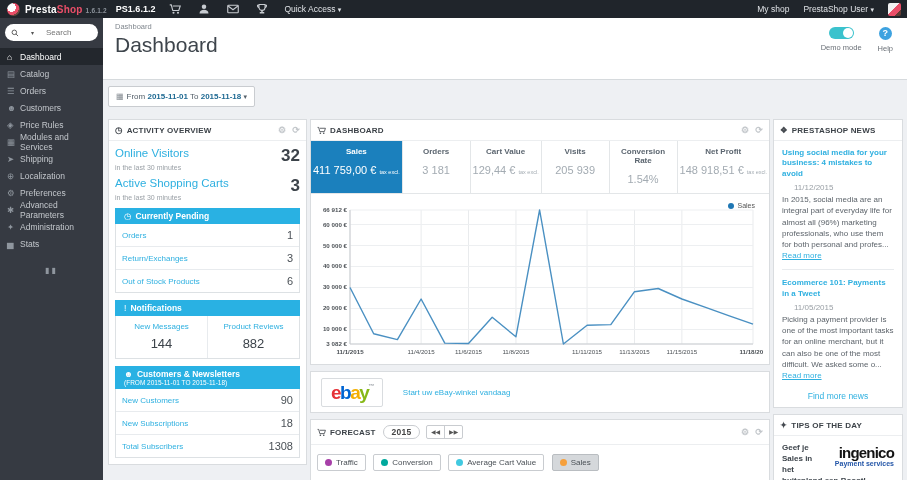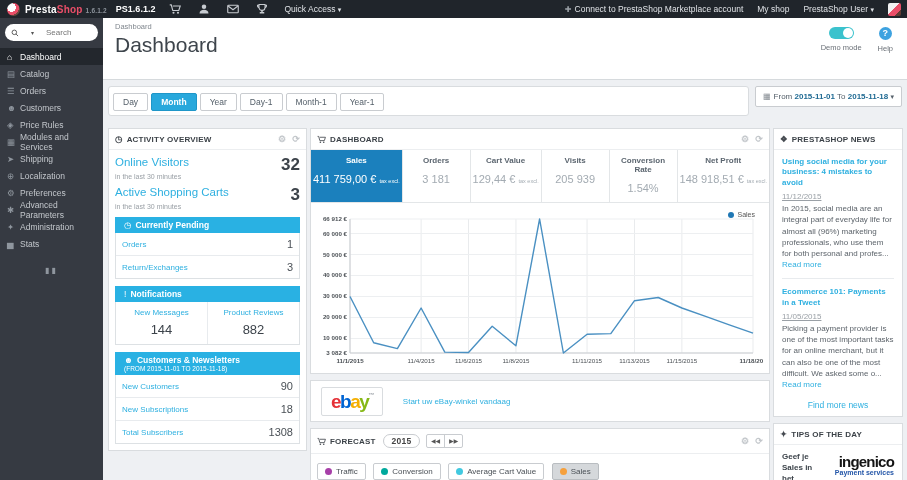--- a/index.html
+++ b/index.html
@@ -108,23 +108,23 @@
   .nav-btns { display:flex; margin-left:6px; border:1px solid #c9ccd0; border-radius:2px; }
   .nav-btn { font-size:5.5px; color:#555; padding:3px 4px; cursor:pointer; }
   .nav-btn + .nav-btn { border-left:1px solid #c9ccd0; }
   .fc-body { padding:7px 6px 12px; }
   .chip { display:inline-flex; align-items:center; border:1px solid #c9ccd0; border-radius:2px; background:#fff; padding:3px 7px; margin-right:3px; font-size:8px; color:#4a5056; cursor:pointer; }
   .chip .dot { width:7px; height:7px; border-radius:50%; margin-right:4px; }
   .chip.selected { background:#d5d8db; border-color:#b9bdc1; }
   
   .news-body { padding:7px 8px 0; }
   .news-title { color:#2fb0e0; font-size:8px; font-weight:bold; line-height:1.3; cursor:pointer; }
-  .news-date { font-size:8px; color:#9aa0a6; margin:4px 0 2px;text-decoration:underline; }
+  .news-date { font-size:8px; color:#9aa0a6; margin:4px 12px 2px; }
   .news-excerpt { font-size:8px; color:#5d646b; line-height:1.4; }
-  .read-more { color:#2fb0e0; cursor:pointer; }
+  .read-more { color:#2fb0e0; cursor:pointer;text-decoration:underline; }
   .news-div { border-top:1px solid #e8ebee; margin:8px 0; }
   .news-foot { text-align:center; color:#2fb0e0; font-size:8.5px; margin:10px 0 6px; cursor:pointer; }
   .tips-body { padding:7px 8px 8px; font-size:8px; }
   .ingenico { float:right; width:74px; text-align:right; margin:2px 0 2px 4px; }
   .ing-main { font-size:15px; font-weight:bold; color:#141414; letter-spacing:-.8px; line-height:1; }
   .ing-sub { font-size:7px; font-weight:bold; color:#2456a8; line-height:1.1; }
   .tips-heading { font-weight:bold; color:#3c434a; line-height:1.35; }
 </style>
 </head>
 <body>
@@ -155,21 +155,20 @@
       </span>
     <span class="tb-ic">
         <svg viewBox="0 0 16 16">
           <path d="M4 2h8v4a4 4 0 0 1-8 0zM4 3H2a2.5 2.5 0 0 0 2.5 3M12 3h2a2.5 2.5 0 0 1-2.5 3" fill="none" stroke="currentColor" stroke-width="1.4"></path>
           <path d="M7 9h2v3h2v2H5v-2h2z" fill="currentColor"></path>
         </svg>
       </span>
   </div>
   <div class="quick-access"><span>Quick Access</span> <span class="caret">▾</span></div>
   <div class="tb-right">
-    <div class="tb-link"><span class="mk-ic">✚</span><span>Connect to PrestaShop Marketplace account</span></div>
     <div class="tb-link">My shop</div>
     <div class="tb-link"><span>PrestaShop User</span> <span class="caret">▾</span></div>
     <div class="avatar"></div>
   </div>
 </div>
 
 <div class="sidebar">
   <div class="searchbox">
     <svg viewBox="0 0 12 12">
         <circle cx="5" cy="5" r="3.4" fill="none" stroke="#555" stroke-width="1.4"></circle>
@@ -241,23 +240,20 @@
         <div class="ctrl-label">Demo mode</div>
       </div>
       <div>
         <div class="help-circle">?</div>
         <div class="ctrl-label">Help</div>
       </div>
     </div>
   </div>
 
   <div class="toolbar-row">
-    <div class="range-panel">
-      <span class="range-btn">Day</span><span class="range-btn active">Month</span><span class="range-btn">Year</span><span class="range-btn">Day-1</span><span class="range-btn">Month-1</span><span class="range-btn">Year-1</span>
-    </div>
     <div class="date-range">
       <span class="cal">▦</span><span>From</span> <b>2015-11-01</b> <span>To</span> <b>2015-11-18</b> <span class="caret">▾</span>
     </div>
   </div>
 
   <div class="content">
 
     <div class="col-left">
       <div class="panel">
         <div class="panel-hd">
@@ -282,20 +278,24 @@
 
           <div class="sec-hd"><span class="sico">◷</span><span>Currently Pending</span></div>
           <div class="rows-box">
             <div class="a-row">
                 <span class="rl">Orders</span>
                 <span class="rv">1</span>
               </div>
             <div class="a-row">
                 <span class="rl">Return/Exchanges</span>
                 <span class="rv">3</span>
+              </div>
+            <div class="a-row">
+                <span class="rl">Out of Stock Products</span>
+                <span class="rv">6</span>
               </div>
           </div>
 
           <div class="sec-hd"><span class="sico">!</span><span>Notifications</span></div>
           <div class="notif-grid">
             <div class="notif-cell">
                 <div class="rl">New Messages</div>
                 <div class="rv">144</div>
               </div>
             <div class="notif-cell">

